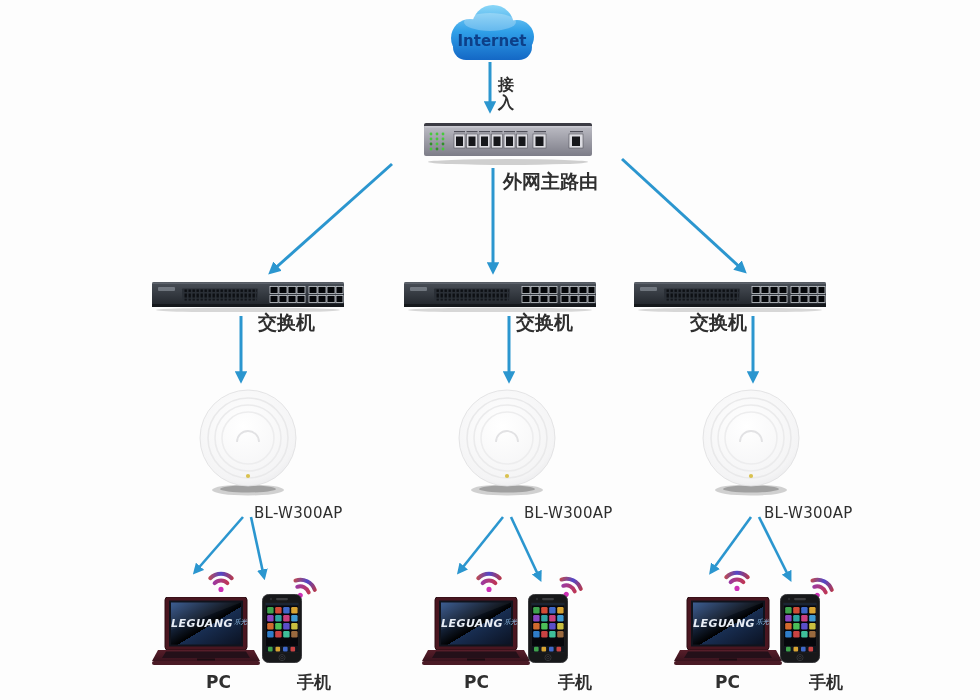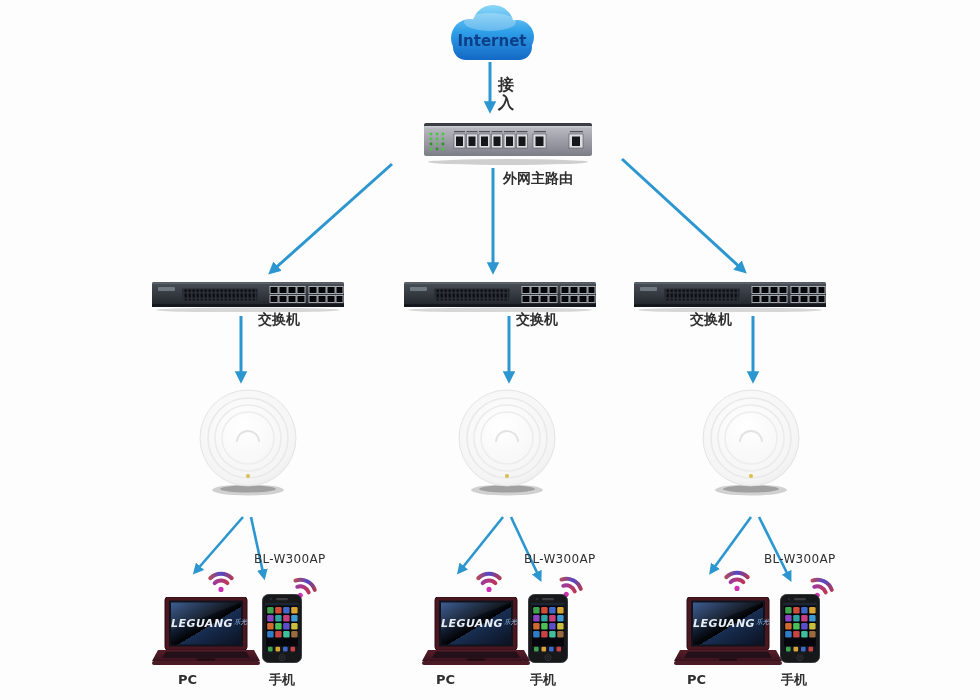--- a/index.html
+++ b/index.html
@@ -2,23 +2,23 @@
 <html style="--arrow: #2b96cf; --label: #2f2f2f; --bg: #fdfdfd;"><head>
 <meta charset="utf-8">
 <style>
   html,body{margin:0;padding:0;}
   :root{--arrow:#2b96cf;--label:#2f2f2f;--bg:#fdfdfd;}
   .stage{position:relative;width:980px;height:700px;background:var(--bg);overflow:hidden;
          font-family:"DejaVu Sans","Liberation Sans",sans-serif;}
   .abs{position:absolute;}
   .arrows{position:absolute;left:0;top:0;width:980px;height:700px;pointer-events:none;}
   .arrows line{stroke:var(--arrow);}
-  .lbl{position:absolute;color:var(--label);font-weight:600;font-size:14px;line-height:1.1;white-space:nowrap;}
-  .lbl-ap{font-size:12px;font-weight:500;letter-spacing:.3px;margin-top:48px;}
-  .lbl-dev{font-size:13px;}
+  .lbl{position:absolute;color:var(--label);font-weight:600;font-size:19px;line-height:1.1;white-space:nowrap;}
+  .lbl-ap{font-size:15px;font-weight:500;letter-spacing:.3px;}
+  .lbl-dev{font-size:17px;margin-left:28px;}
   .lbl-access{width:18px;white-space:normal;word-break:break-all;font-size:16px;line-height:1.15;}
   .wifi-tilt{transform:rotate(26deg);}
 </style>
 </head>
 <body>
 
 <div class="stage">
 
   <svg width="0" height="0" style="position:absolute" aria-hidden="true">
     <defs>

